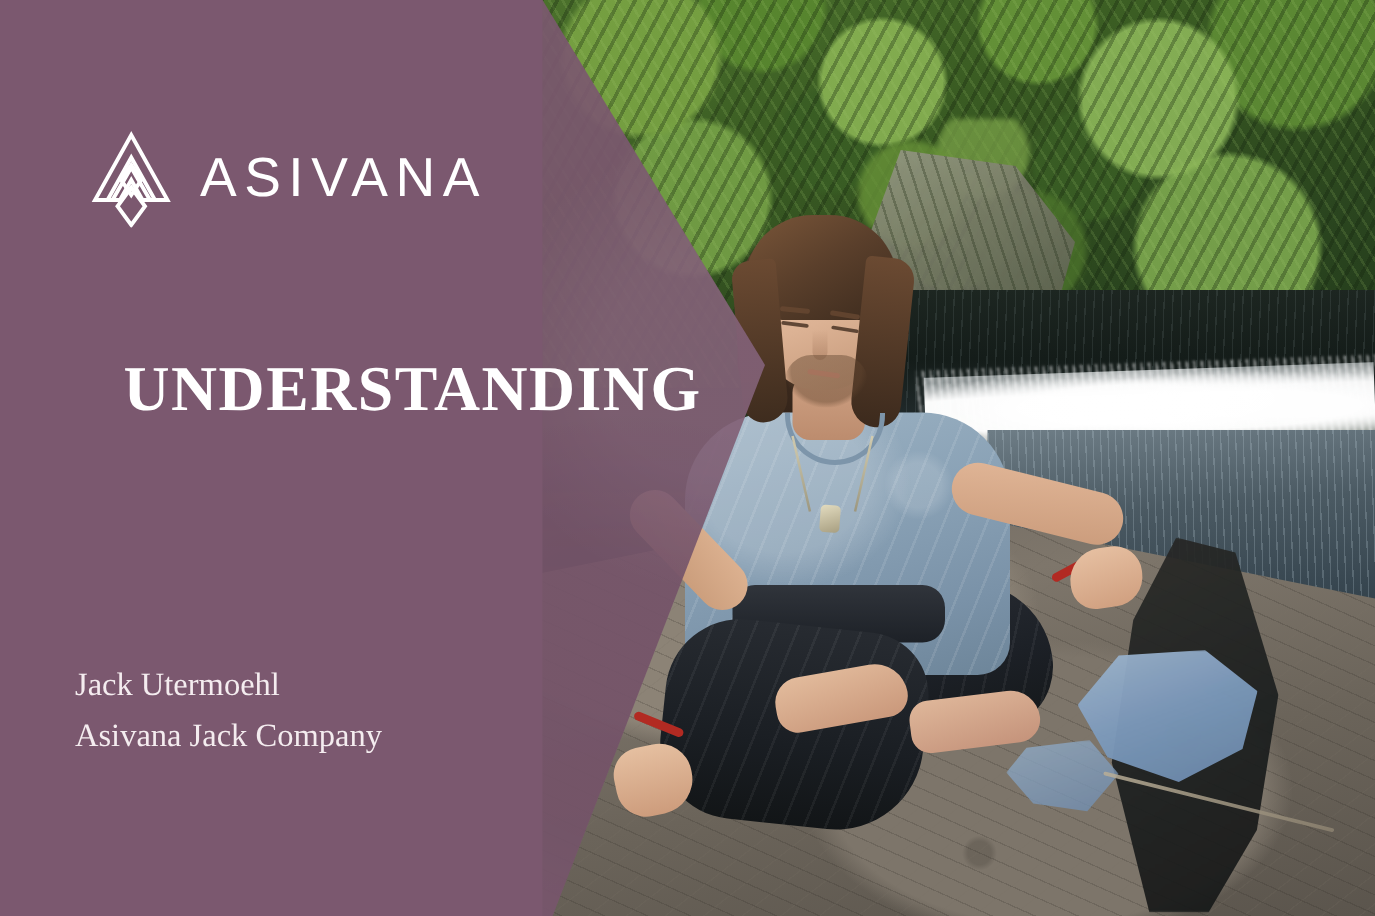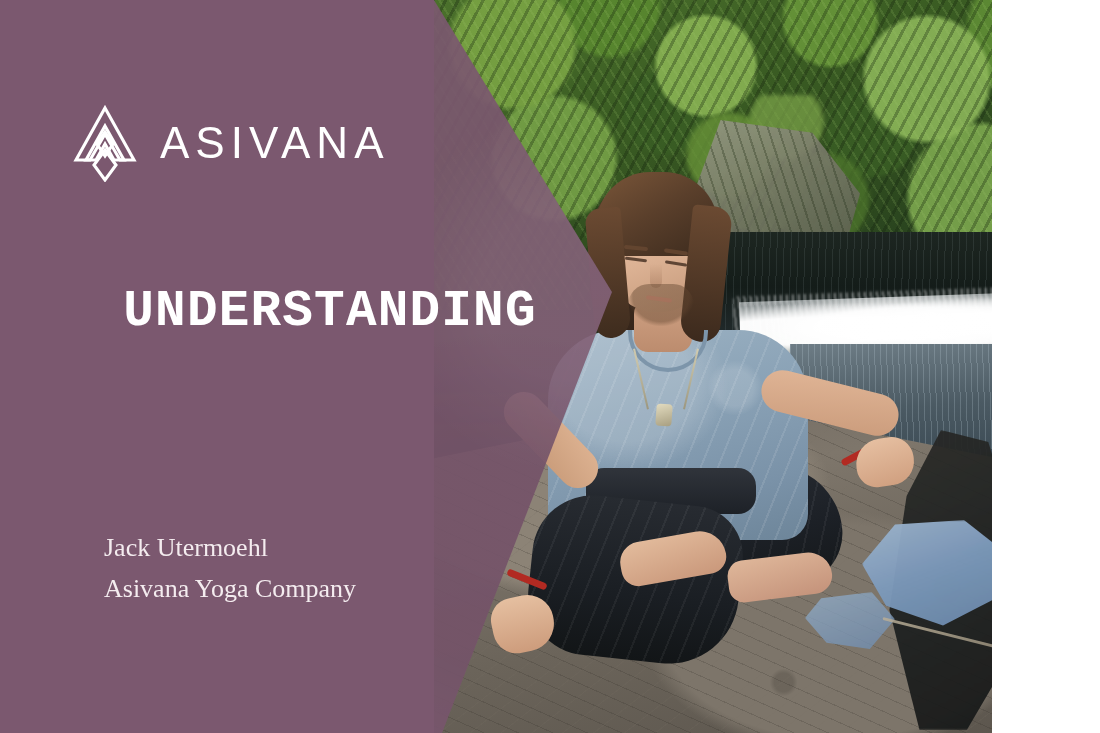--- a/index.html
+++ b/index.html
@@ -7,21 +7,21 @@
     margin: 0;
     padding: 0;
     background: #ffffff;
   }
   body {
     font-family: "Liberation Sans", sans-serif;
   }
 
   .slide {
     position: relative;
-    width: 992px;
+    width: 1100px;
     height: 733px;
     overflow: hidden;
     background: #14532d;
   }
 
   
   .photo {
     position: absolute;
     left: 0; top: 0;
     width: 1100px;
@@ -416,32 +416,32 @@
     width: 520px;
     color: #ffffff;
     font-family: "Liberation Serif", serif;
     font-weight: bold;
     font-size: 51px;
     line-height: 1.26;
     letter-spacing: 1.2px;
     text-align: center;
     text-transform: uppercase;
   }
-  .headline .line { display: block; white-space: nowrap; font-family: Liberation Mono, monospace; }
+  .headline .line { display: block; white-space: nowrap; }
 
   .byline {
     position: absolute;
     left: 60px; top: 528px;
     color: #f4ecef;
     font-family: "Liberation Serif", serif;
     font-size: 26px;
     font-weight: normal;
     line-height: 1.56;
   }
-  .byline .line { display: block; white-space: nowrap; margin-left: 44px; }
+  .byline .line { display: block; white-space: nowrap; }
 </style>
 </head>
 <body>
 
 <div class="slide">
 
   <div class="photo">
     <div class="ph-base"></div>
     <div class="ph-forest"></div>
     <div class="ph-moss"></div>
@@ -509,17 +509,17 @@
       </span>
       <span class="brand-word">ASIVANA</span>
     </div>
 
     <h1 class="headline">
       <span class="line">UNDERSTANDING</span>
     </h1>
 
     <div class="byline">
       <span class="line">Jack Utermoehl</span>
-      <span class="line">Asivana Yoga Company</span>
+      <span class="line">Asivana Jack Company</span>
     </div>
 
   </div>
 </div>
 
 </body></html>

